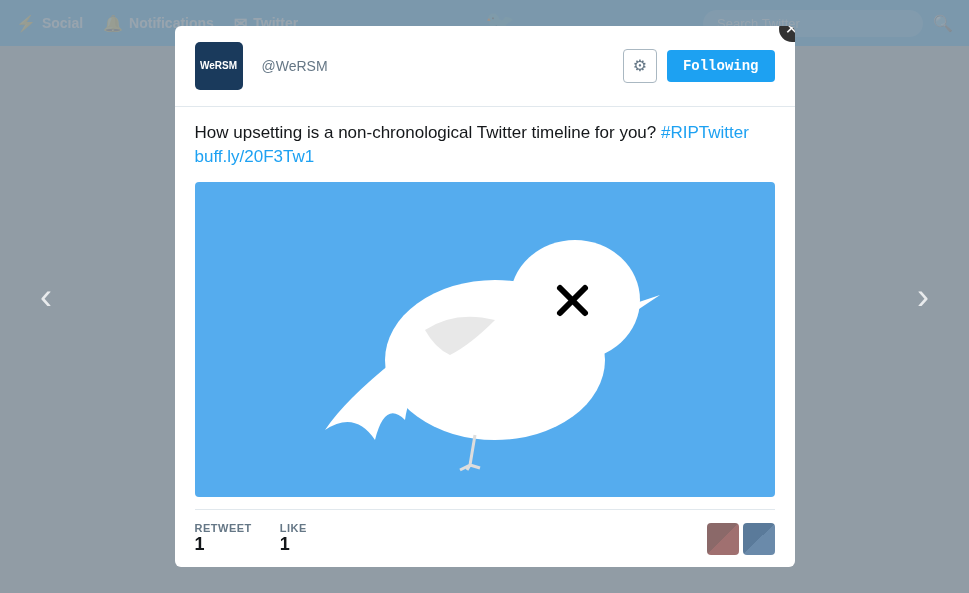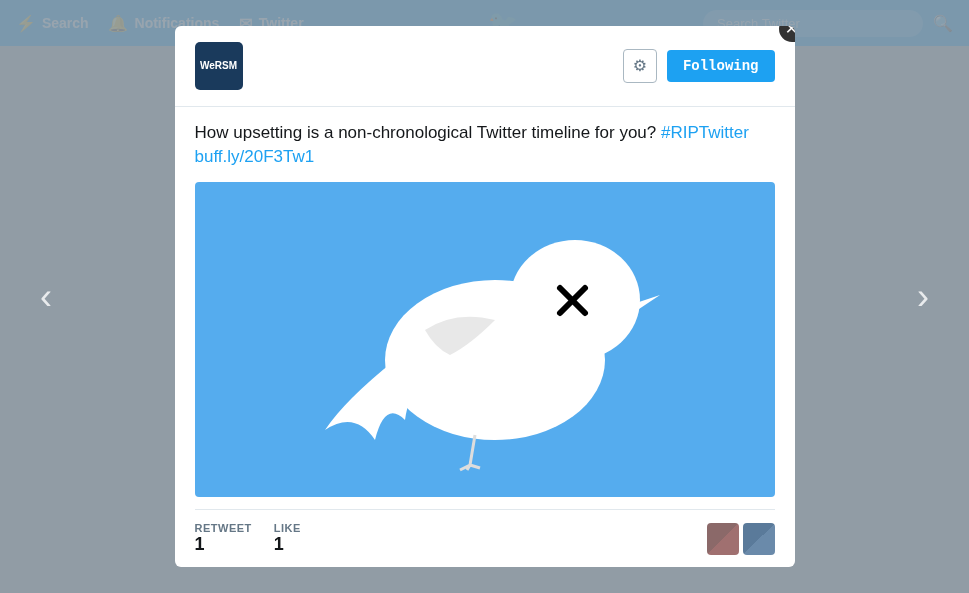--- a/index.html
+++ b/index.html
@@ -227,21 +227,21 @@
     .dead-bird-svg {
       width: 380px;
       height: 280px;
     }
 
     
     .stats-bar {
       display: flex;
       align-items: center;
       padding: 12px 0;
-      gap: 22px;
+      gap: 28px;
       border-top: 1px solid #e1e8ed;
       margin-top: 12px;
     }
     .stat-item {
       display: flex;
       flex-direction: column;
     }
     .stat-label {
       font-size: 11px;
       color: #657786;
@@ -273,21 +273,21 @@
       background: #5a7a9a;
     }
   </style>
 </head>
 <body>
 
 <div class="navbar">
   <div class="navbar-left">
     <a class="nav-item">
       <span class="nav-icon">⚡</span>
-      <span>Search</span>
+      <span>Social</span>
     </a>
     <a class="nav-item">
       <span class="nav-icon">🔔</span>
       <span>Notifications</span>
     </a>
     <a class="nav-item">
       <span class="nav-icon">✉</span>
       <span>Twitter</span>
     </a>
   </div>
@@ -310,20 +310,21 @@
 
     <div class="close-btn">
       <span>✕</span>
     </div>
 
     <div class="modal-header">
       <div class="avatar-container">
         <span class="avatar-text">WeRSM</span>
       </div>
       <div class="user-info">
+        <div class="user-handle">@WeRSM</div>
       </div>
       <div class="header-actions">
         <button class="gear-btn">
           <span>⚙</span>
         </button>
         <button class="following-btn">
           <span>Following</span>
         </button>
       </div>
     </div>

